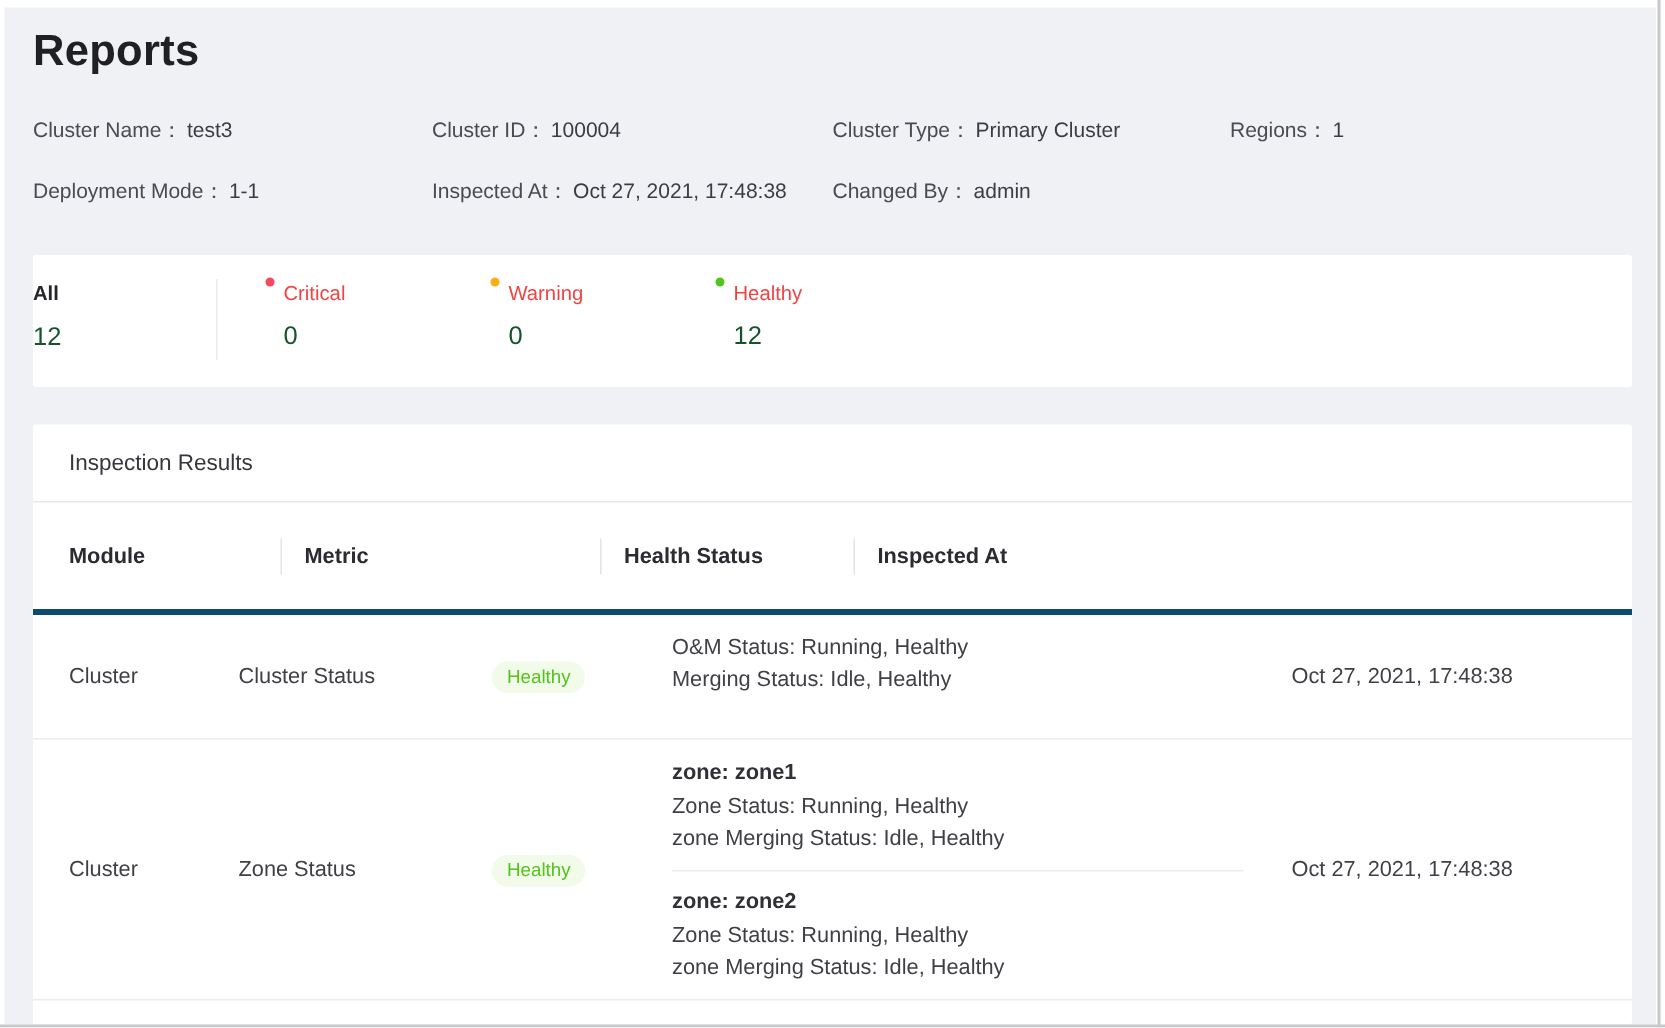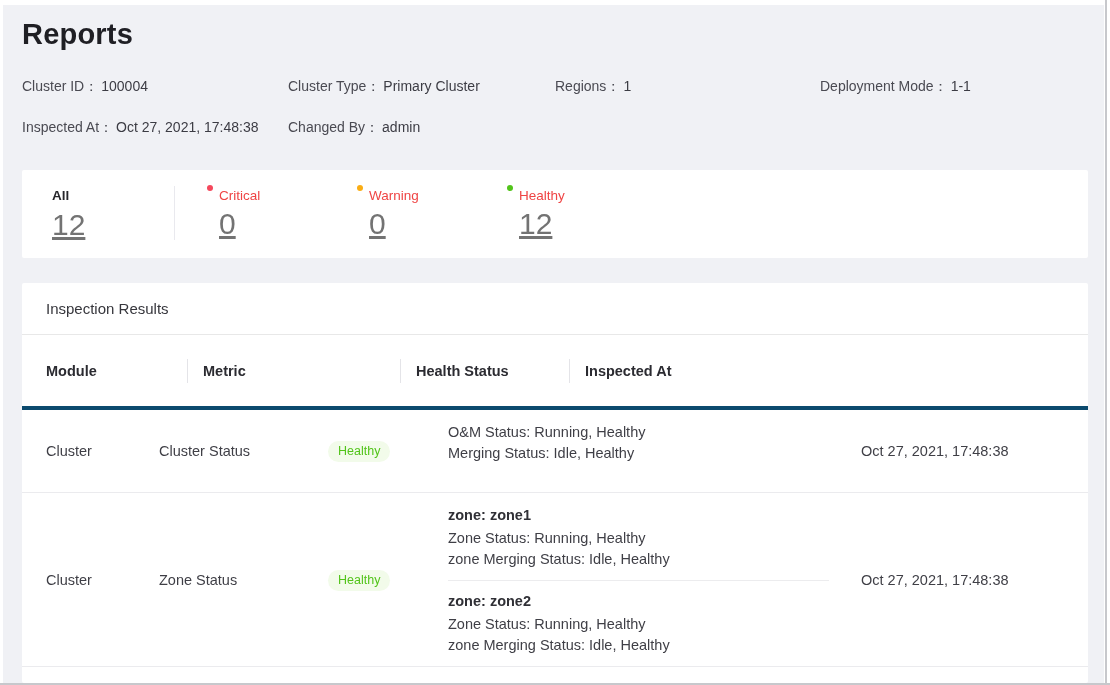--- a/index.html
+++ b/index.html
@@ -28,25 +28,25 @@
     display:grid; grid-template-columns:266px 267px 265px auto;
     row-gap:25px; margin-top:24px; font-size:14px; line-height:16px;
   }
   .info-label { color:#4a4a52; }
   .info-value { color:#3c3c44; margin-left:3px; }
 
   
   .card { background:#ffffff; border-radius:2px; }
   .summary-card {
     margin-top:35px; height:88px; display:flex; align-items:flex-start;
-    padding:17px 20px 0 30px;
+    padding:17px 20px 0 0;
   }
   .sum-all { width:122px; }
   .sum-label { font-size:13.5px; line-height:18px; color:#26262b; font-weight:700; }
-  .sum-value { font-size:30px; line-height:30px; color:#737373; margin-top:5px;text-decoration:underline; }
+  .sum-value { font-size:17px; line-height:30px; color:#14532d; margin-top:5px; }
   .sum-divider { width:1px; height:54px; background:#e9e9ee; margin-top:-1px; }
   .sum-item { margin-left:32px; width:118px; }
   .sum-item .sum-item-label-row { display:flex; align-items:flex-start; }
   .status-dot {
     width:6px; height:6px; border-radius:50%; flex:0 0 auto;
     margin-right:6px; position:relative; top:-2px;
   }
   .sum-item .sum-item-label { font-size:13.5px; line-height:18px; color:#ef4444; font-weight:400; }
   .sum-item .sum-value { margin-left:12px; margin-top:4px; }
 
@@ -94,20 +94,23 @@
 </style>
 </head>
 <body>
 
 <div class="frame">
   <div class="content">
 
     <h1 class="page-title">Reports</h1>
 
     <div class="info-grid">
+      <div>
+        <span class="info-label">Cluster Name：</span><span class="info-value">test3</span>
+      </div>
       <div>
         <span class="info-label">Cluster ID：</span><span class="info-value">100004</span>
       </div>
       <div>
         <span class="info-label">Cluster Type：</span><span class="info-value">Primary Cluster</span>
       </div>
       <div>
         <span class="info-label">Regions：</span><span class="info-value">1</span>
       </div>
       <div>

